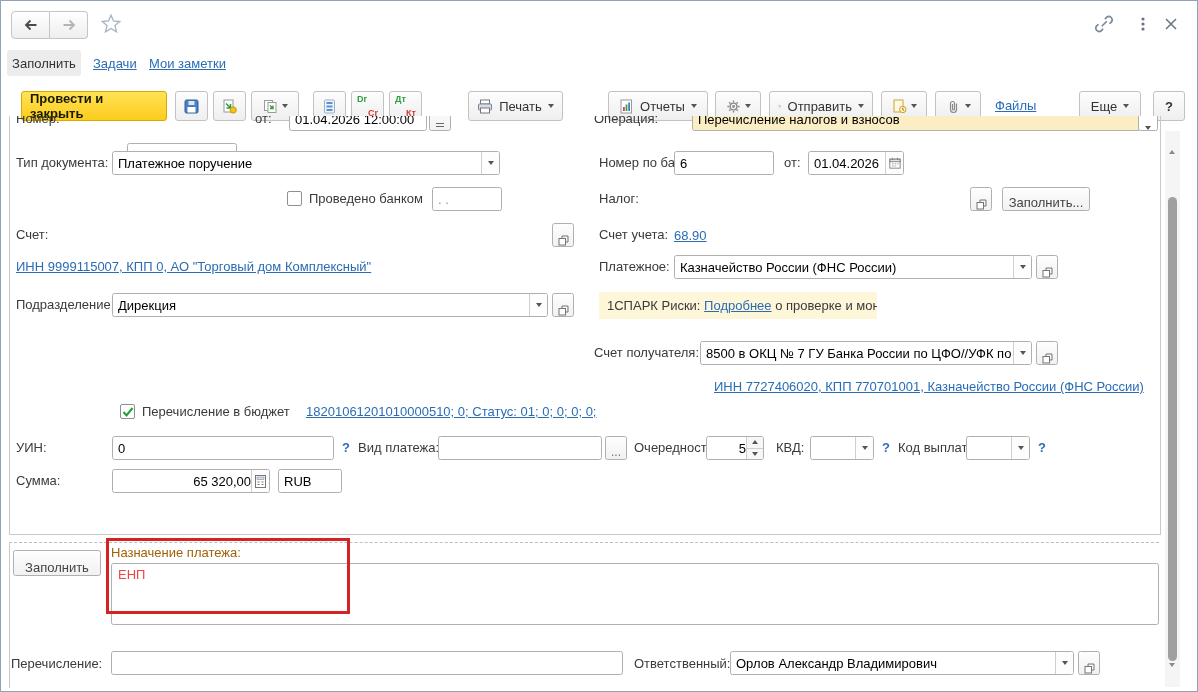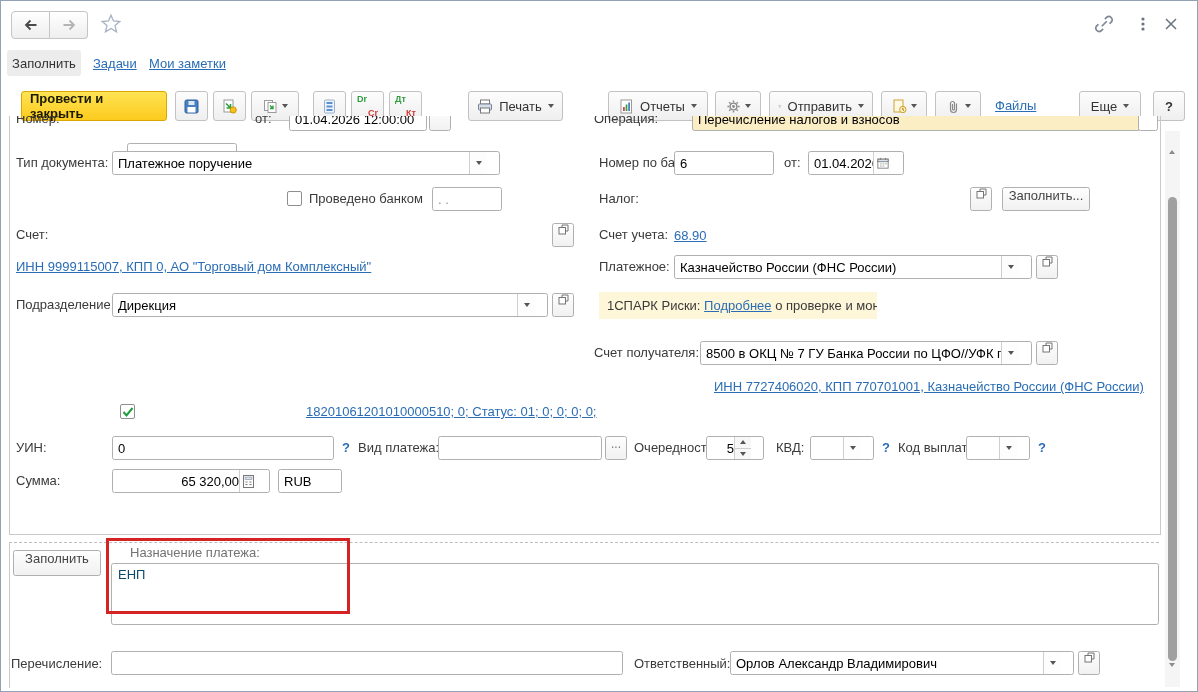--- a/index.html
+++ b/index.html
@@ -5,29 +5,29 @@
   html,body{margin:0;padding:0;background:#fff;}
   .win{position:relative;width:1196px;height:690px;border:1px solid #93a1b5;background:#fff;
        font-family:"Liberation Sans",sans-serif;overflow:hidden;}
   .abs{position:absolute;}
   .lbl{position:absolute;font-size:13px;color:#3a3a3a;white-space:nowrap;line-height:24px;height:24px;}
   .fld{position:absolute;display:flex;align-items:center;height:24px;border:1px solid #b0b0b0;
        border-radius:2.5px;background:#fff;font-size:13px;color:#000;padding:0 5px;
        box-sizing:border-box;overflow:hidden;white-space:nowrap;}
   .fld .val{overflow:hidden;white-space:nowrap;flex:1 1 auto;}
   .fld .val.right{text-align:right;}
-  .combo{padding-right:12px;}
+  .combo{padding-right:0;}
   .dd{margin-left:auto;align-self:stretch;width:17px;min-width:17px;display:flex;align-items:center;
       justify-content:center;border-left:1px solid #cfcfcf;background:#fdfdfd;}
   .tri{width:0;height:0;border-left:3.5px solid transparent;border-right:3.5px solid transparent;
        border-top:4.5px solid #555;}
   .tri-up{width:0;height:0;border-left:3.5px solid transparent;border-right:3.5px solid transparent;
        border-bottom:4.5px solid #555;}
   .sq-btn{position:absolute;height:24px;border:1px solid #b0b0b0;border-radius:2.5px;
-       background:linear-gradient(#fefefe,#f1f1f1);display:flex;align-items:flex-start;justify-content:center;
+       background:linear-gradient(#fefefe,#f1f1f1);display:flex;align-items:flex-end;justify-content:center;
        box-sizing:border-box;font-size:12px;color:#444;}
   .tbtn{position:absolute;top:0;height:30px;border:1px solid #c2c2c2;border-radius:3px;
        background:linear-gradient(#fdfdfd,#efefef);display:flex;align-items:center;justify-content:center;
        gap:6px;font-size:13px;color:#333;box-sizing:border-box;padding:0 8px;}
   .link{color:#2a6db5;text-decoration:underline;font-size:13px;cursor:pointer;white-space:nowrap;}
   .qm{position:absolute;color:#2a6db5;font-weight:bold;font-size:13px;line-height:24px;}
   .cb{position:absolute;width:15px;height:15px;border:1px solid #8f8f8f;border-radius:2px;
       background:#fff;box-sizing:border-box;display:flex;align-items:center;justify-content:center;}
   .form-area{position:absolute;left:8px;top:115px;width:1150px;height:418px;overflow:hidden;
       border-left:1px solid #c9c9c9;border-right:1px solid #c9c9c9;border-bottom:1px solid #c9c9c9;}
@@ -313,20 +313,21 @@
         </svg>
     </div>
 
     <span class="link abs" style="left:704px;top:263px;">ИНН 7727406020, КПП 770701001, Казначейство России (ФНС России)</span>
 
     <div class="cb" style="left:110px;top:288px;">
       <svg width="12" height="12" viewBox="0 0 12 12">
           <path d="M1.5 6l3 3.4L10.5 2" stroke="#1f9d3a" stroke-width="2" fill="none"></path>
         </svg>
     </div>
+    <div class="lbl" style="left:132px;top:284px;">Перечисление в бюджет</div>
     <span class="link abs" style="left:296px;top:288px;">18201061201010000510; 0; Статус: 01; 0; 0; 0; 0;</span>
 
     <div class="lbl" style="left:6px;top:320px;">УИН:</div>
     <div class="fld" style="left:102px;top:320px;width:222px;">
         <span class="val">0</span>
       </div>
     <div class="qm" style="left:332px;top:320px;">?</div>
     <div class="lbl" style="left:348px;top:320px;">Вид платежа:</div>
     <div class="fld" style="left:428px;top:320px;width:164px;">
         <span class="val"></span>
@@ -378,22 +379,22 @@
         <span class="val">RUB</span>
       </div>
   </div>
 
   <div class="abs" style="left:8px;top:541px;width:1150px;border-top:1px dashed #bdbdbd;"></div>
   <div class="abs" style="left:8px;top:541px;height:146px;border-left:1px solid #c9c9c9;"></div>
 
   <div class="sq-btn" style="left:12px;top:549px;width:88px;height:26px;font-size:13px;">
       <span>Заполнить</span>
     </div>
-  <div class="abs" style="left:129px;top:544px;font-size:13px;color:#737373;">Назначение платежа:</div>
-  <div class="abs" style="left:110px;top:562px;width:1048px;height:62px;border:1px solid #b0b0b0;border-radius:2.5px;background:#fff;font-size:13px;color:#0c4a6e;padding:3px 6px;box-sizing:border-box;">ЕНП</div>
+  <div class="abs" style="left:110px;top:544px;font-size:13px;color:#a16207;">Назначение платежа:</div>
+  <div class="abs" style="left:110px;top:562px;width:1048px;height:62px;border:1px solid #b0b0b0;border-radius:2.5px;background:#fff;font-size:13px;color:#ef4444;padding:3px 6px;box-sizing:border-box;">ЕНП</div>
 
   <div class="abs" style="left:105px;top:537px;width:238px;height:70px;border:3px solid #d42323;z-index:50;pointer-events:none;"></div>
 
   <div class="abs" style="left:10px;top:655px;font-size:13px;color:#3a3a3a;">Перечисление:</div>
   <div class="fld" style="left:110px;top:650px;width:512px;">
       <span class="val"></span>
     </div>
   <div class="abs" style="left:633px;top:655px;font-size:13px;color:#3a3a3a;">Ответственный:</div>
   <div class="fld combo" style="left:729px;top:650px;width:344px;">
     <span class="val">Орлов Александр Владимирович</span>

